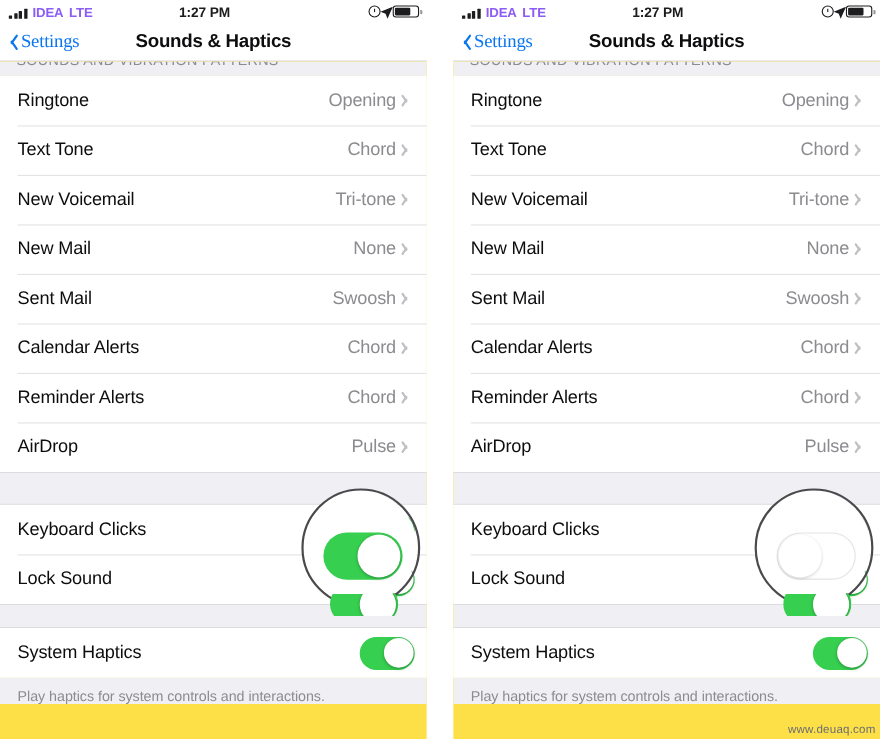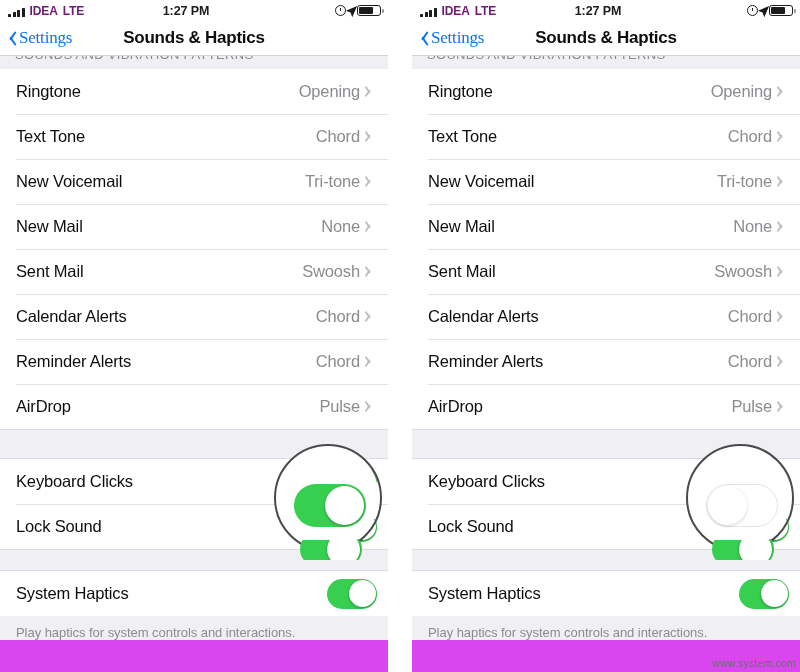--- a/index.html
+++ b/index.html
@@ -34,21 +34,21 @@
     position: relative;
   }
   .sb-left { display: flex; align-items: flex-end; gap: 5px; }
   .sig-bars { display: flex; align-items: flex-end; gap: 1.5px; height: 9px; }
   .sig-bars i { display: block; width: 3px; background: #1c1c1e; border-radius: .5px; }
   .sig-bars i:nth-child(1) { height: 3px; }
   .sig-bars i:nth-child(2) { height: 5px; }
   .sig-bars i:nth-child(3) { height: 7px; }
   .sig-bars i:nth-child(4) { height: 9px; }
   .carrier, .radio {
-    font-size: 12px; font-weight: bold; color: #701a75; letter-spacing: -.1px;
+    font-size: 12px; font-weight: bold; color: #8b5cf6; letter-spacing: -.1px;
     line-height: 12px;
   }
   .sb-time {
     position: absolute; left: 0; right: 16px; text-align: center;
     font-size: 12.5px; font-weight: bold; color: #1c1c1e; letter-spacing: -.1px;
   }
   .sb-right {
     margin-left: auto; display: flex; align-items: center; gap: 5px;
     position: relative; z-index: 2;
   }
@@ -99,21 +99,21 @@
   .chev-back::after  { top: 7px; transform: rotate(-35deg); transform-origin: top center; }
   .back-label { font-size: 17px; color: #0a76f0; letter-spacing: -.2px; }
   .nav-title {
     position: absolute; left: 0; right: 0; text-align: center;
     font-size: 17px; font-weight: bold; color: #0d0d0f; letter-spacing: -.25px;
   }
 
   
   .content {
     height: 616px;
-    background: #d946ef;
+    background: #fde047;
     position: relative;
     overflow: hidden;
   }
   .section-header {
     height: 13px;
     background: #efeff4;
     padding: 0 15px;
     position: relative;
     overflow: hidden;
   }
@@ -517,14 +517,14 @@
       </div>
       <div class="hi-inner" style="left:300px; top:484px; overflow:hidden; width:62px; height:20px;">
         <span class="toggle on" style="width:62px;height:36px;border-radius:18px;display:block;position:relative;top:-9px;">
           <i class="knob" style="width:33px;height:33px;top:1.5px;left:27px;"></i>
         </span>
       </div>
 
     </div>
   </div>
 
-  <div class="watermark">www.system.com</div>
+  <div class="watermark">www.deuaq.com</div>
 </div>
 
 </body></html>

